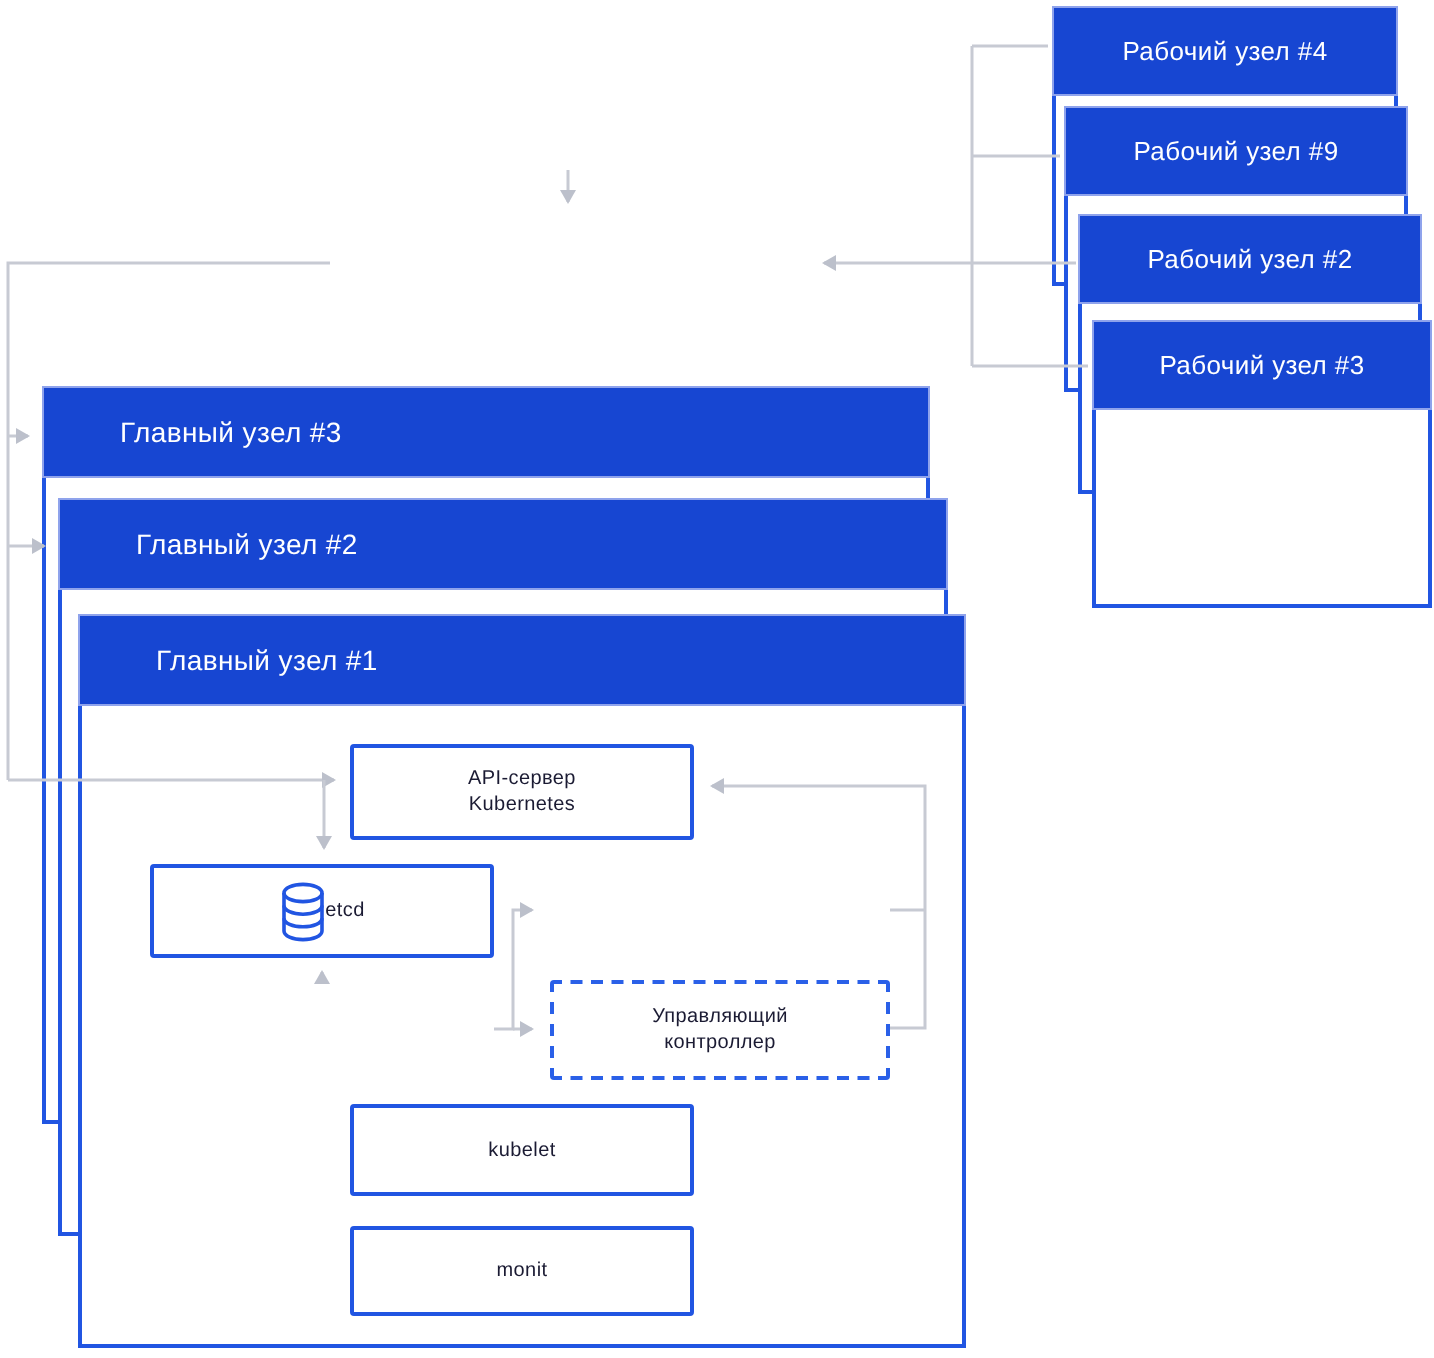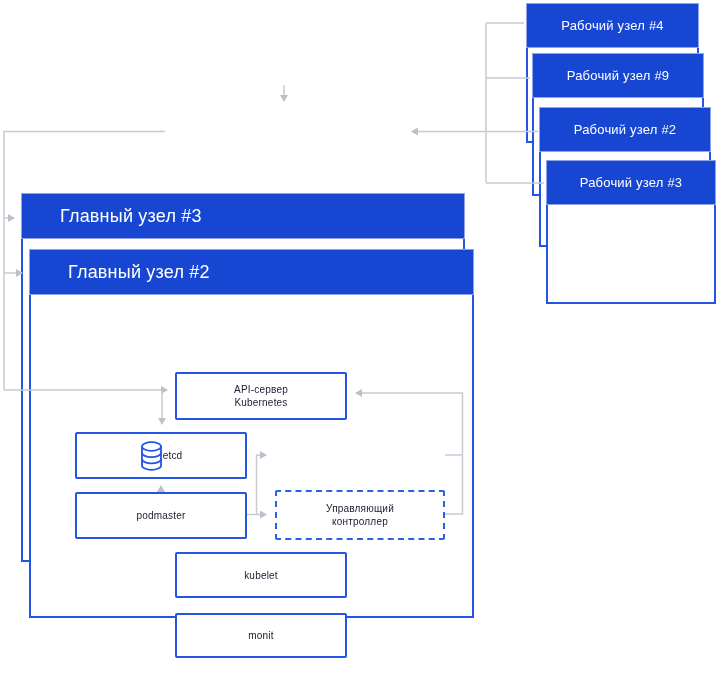--- a/index.html
+++ b/index.html
@@ -6,21 +6,21 @@
   #canvas{
     position:relative;width:717px;height:679px;overflow:hidden;background:#fff;
     font-family:"Liberation Sans", sans-serif;
   }
   .abs{position:absolute;box-sizing:border-box;}
   
   .node{background:#ffffff;border:2px solid #2155E2;}
   .node-hdr{
     position:absolute;left:-2px;right:-2px;top:-2px;height:46px;
     background:#1746D2;border:1px solid #8FA3EC;box-sizing:border-box;
-    color:#ffffff;display:flex;align-items:center;font-size:18px;letter-spacing:.2px;
+    color:#ffffff;display:flex;align-items:center;font-size:14px;letter-spacing:.2px;
   }
   .hdr-left{padding-left:38px;}
   .hdr-center{justify-content:center;height:45px;font-size:13px;}
   
   .inner{
     background:#ffffff;border:2px solid #2155E2;border-radius:2px;
     display:flex;align-items:center;justify-content:center;text-align:center;
     color:#1B1B33;font-size:10px;line-height:1.3;letter-spacing:.2px;
   }
   .dashed{border:2px dashed #2A60E8;}
@@ -64,20 +64,25 @@
   <div class="abs node z1" style="left:21px;top:193px;width:444px;height:369px;">
     <div class="node-hdr hdr-left">
       <span>Главный узел #3</span>
     </div>
   </div>
   <div class="abs node z2" style="left:29px;top:249px;width:445px;height:369px;">
     <div class="node-hdr hdr-left">
       <span>Главный узел #2</span>
     </div>
   </div>
+  <div class="abs node z3" style="left:39px;top:307px;width:444px;height:367px;">
+    <div class="node-hdr hdr-left">
+      <span>Главный узел #1</span>
+    </div>
+  </div>
 
   <div class="abs inner z4" style="left:175px;top:372px;width:172px;height:48px;">
     <div>
       <div>API-сервер</div>
       <div>Kubernetes</div>
     </div>
   </div>
 
   <div class="abs inner z4" style="left:75px;top:432px;width:172px;height:47px;">
     <div class="etcd-wrap">
@@ -94,23 +99,20 @@
   </div>
 
 
   <div class="abs inner dashed z4" style="left:275px;top:490px;width:170px;height:50px;">
     <div>
       <div>Управляющий</div>
       <div>контроллер</div>
     </div>
   </div>
 
-  <div class="abs inner z4" style="left:75px;top:492px;width:172px;height:47px;">
-    <span>podmaster</span>
-  </div>
 
   <div class="abs inner z4" style="left:175px;top:613px;width:172px;height:45px;">
     <span>monit</span>
   </div>
 
   <div class="abs inner z4" style="left:175px;top:552px;width:172px;height:46px;">
     <span>kubelet</span>
   </div>
 
 

